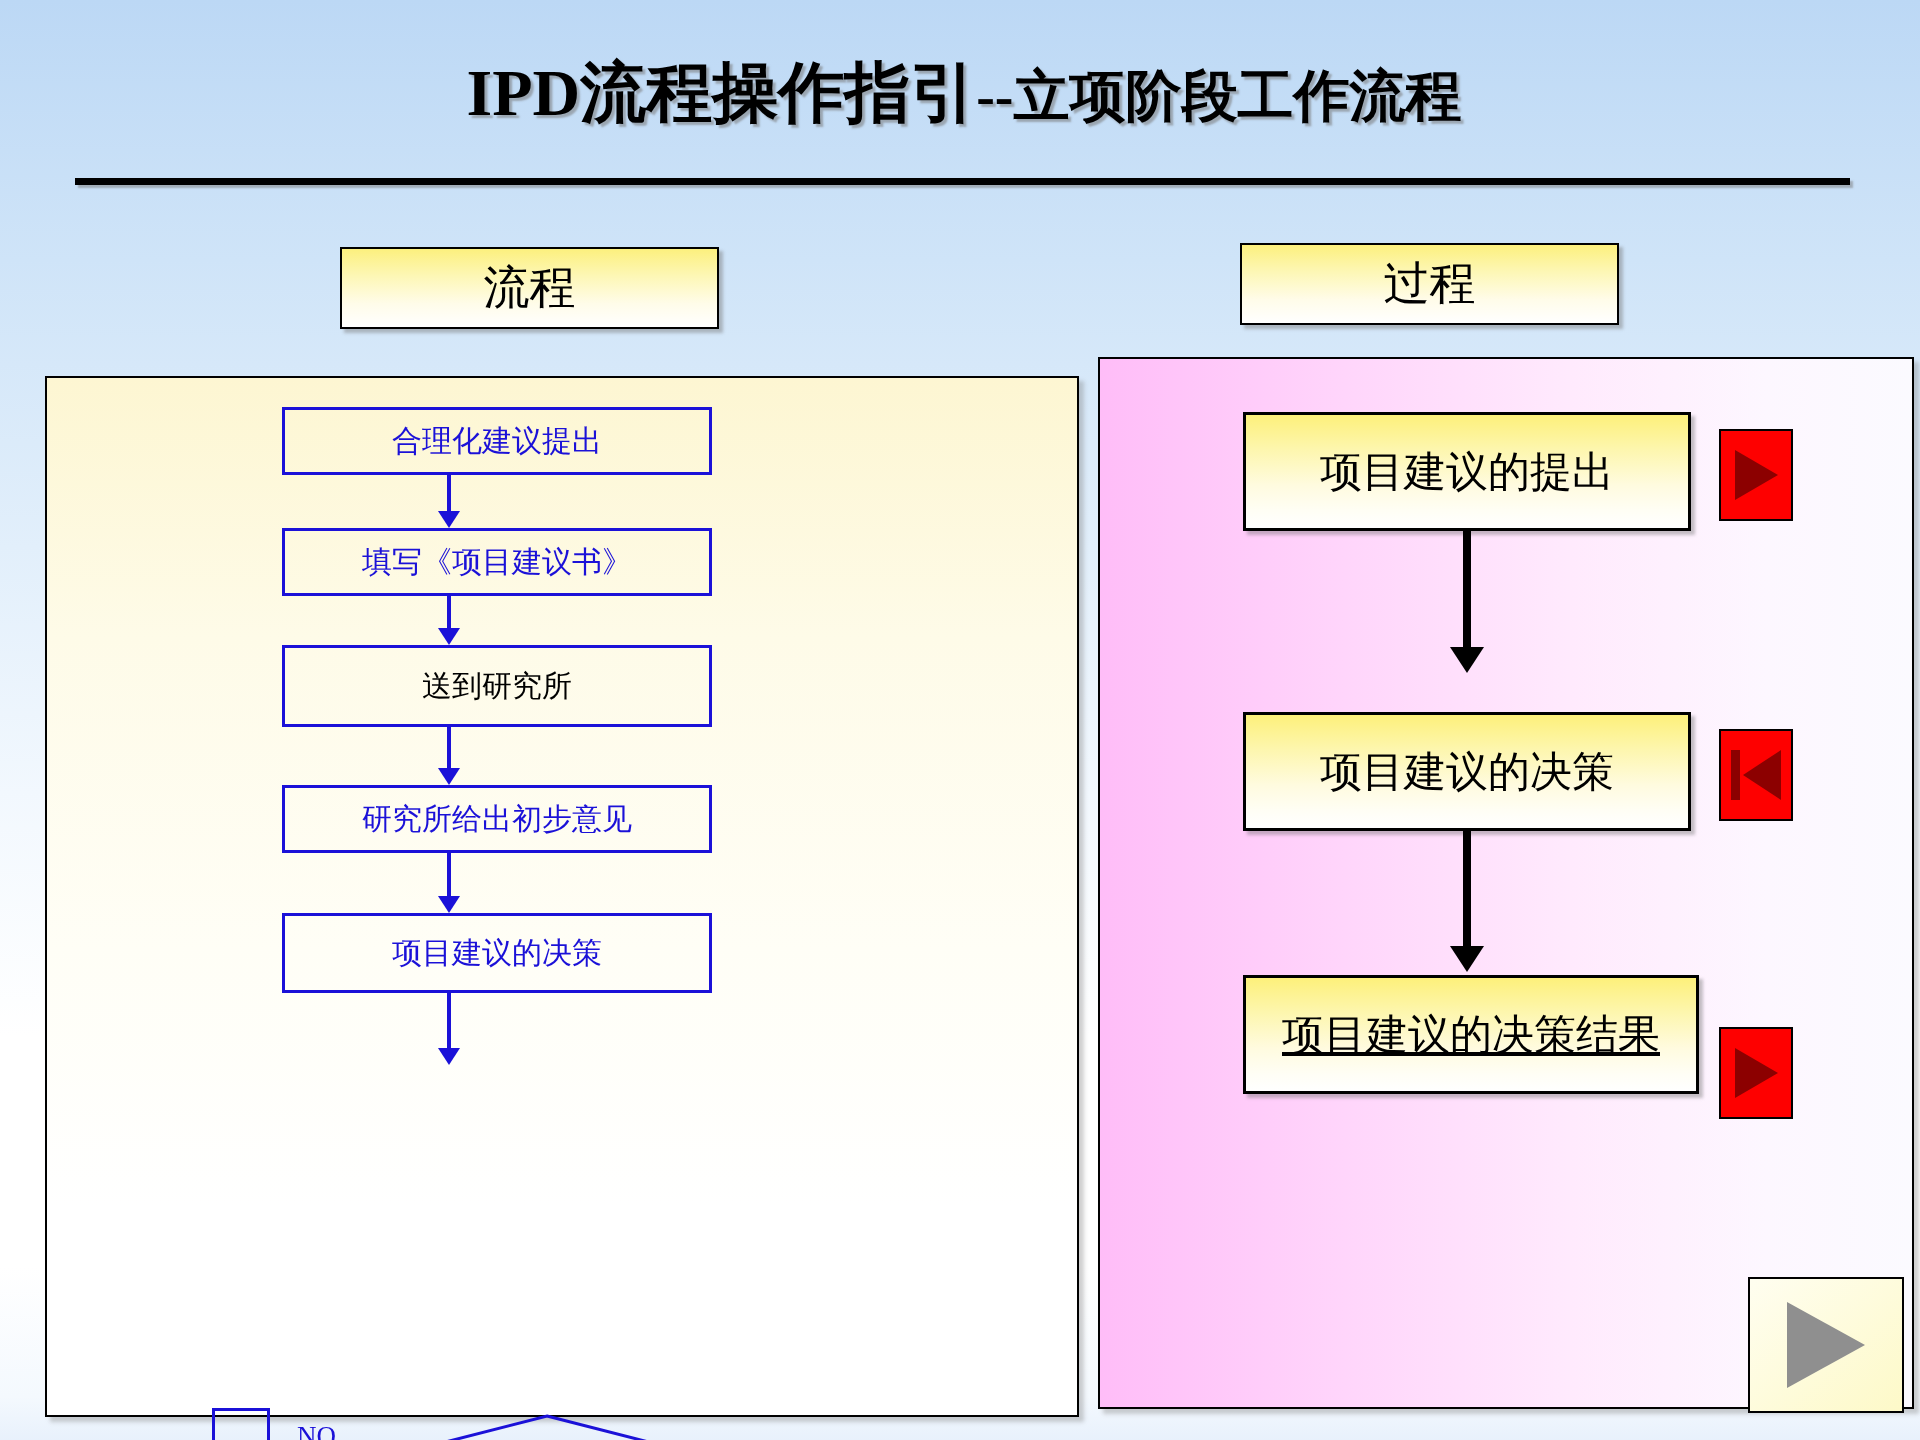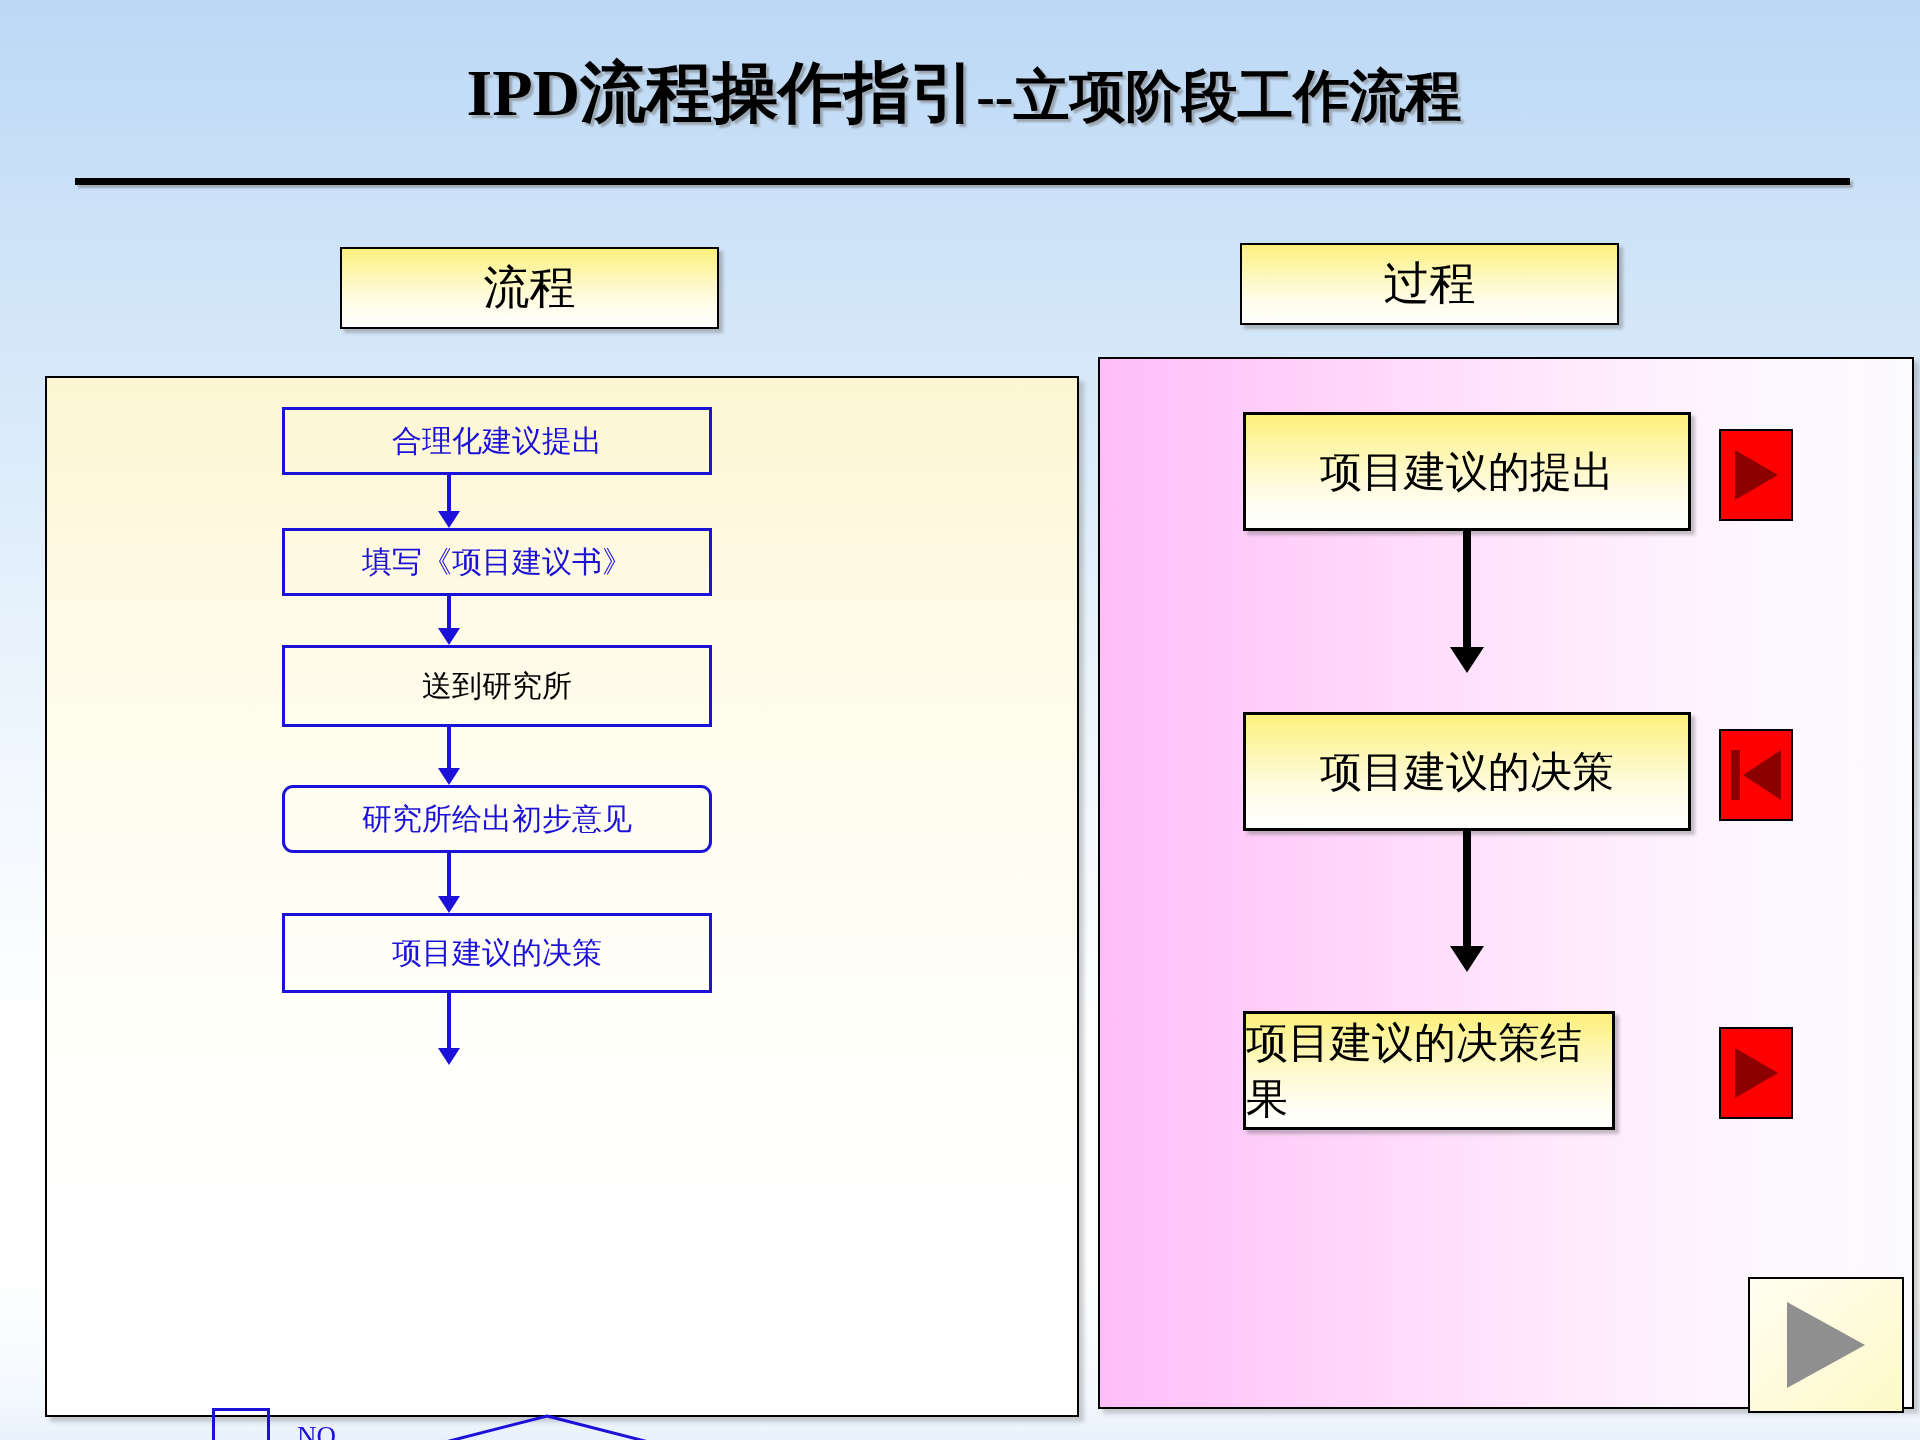--- a/index.html
+++ b/index.html
@@ -244,21 +244,21 @@
   </div>
   <div class="connector" style="left:400px; top:218px; height:40px;"></div>
   <div class="arrow-down" style="left:391px; top:250px;"></div>
 
   <div class="fnode black-text" style="left:235px; top:267px; width:430px; height:82px;">
     <span>送到研究所</span>
   </div>
   <div class="connector" style="left:400px; top:349px; height:49px;"></div>
   <div class="arrow-down" style="left:391px; top:390px;"></div>
 
-  <div class="fnode" style="left:235px; top:407px; width:430px; height:68px;border-radius:11px;">
+  <div class="fnode" style="left:235px; top:407px; width:430px; height:68px;">
     <span>研究所给出初步意见</span>
   </div>
   <div class="connector" style="left:400px; top:475px; height:51px;"></div>
   <div class="arrow-down" style="left:391px; top:518px;"></div>
 
   <div class="fnode" style="left:235px; top:535px; width:430px; height:80px;">
     <span>项目建议的决策</span>
   </div>
   <div class="connector" style="left:400px; top:615px; height:62px;"></div>
   <div class="arrow-down" style="left:391px; top:670px;"></div>
@@ -292,21 +292,21 @@
   <div class="pnode" style="left:143px; top:353px; width:448px; height:119px;">
     <span>项目建议的决策</span>
   </div>
   <div class="red-btn" style="left:619px; top:370px;">
     <span class="bar-left"></span>
     <span class="tri-left"></span>
   </div>
   <div class="pconnector" style="left:363px; top:472px; height:122px;"></div>
   <div class="parrow" style="left:350px; top:587px;"></div>
 
-  <div class="pnode" style="left:143px; top:652px; width:372px; height:119px;">
+  <div class="pnode" style="left:143px; top:616px; width:456px; height:119px;text-decoration:underline;">
     <span>项目建议的决策结果</span>
   </div>
   <div class="red-btn" style="left:619px; top:668px;">
     <span class="tri-right"></span>
   </div>
 
 </div>
 
 <div id="next-slide-btn">
   <span class="tri-gray"></span>

